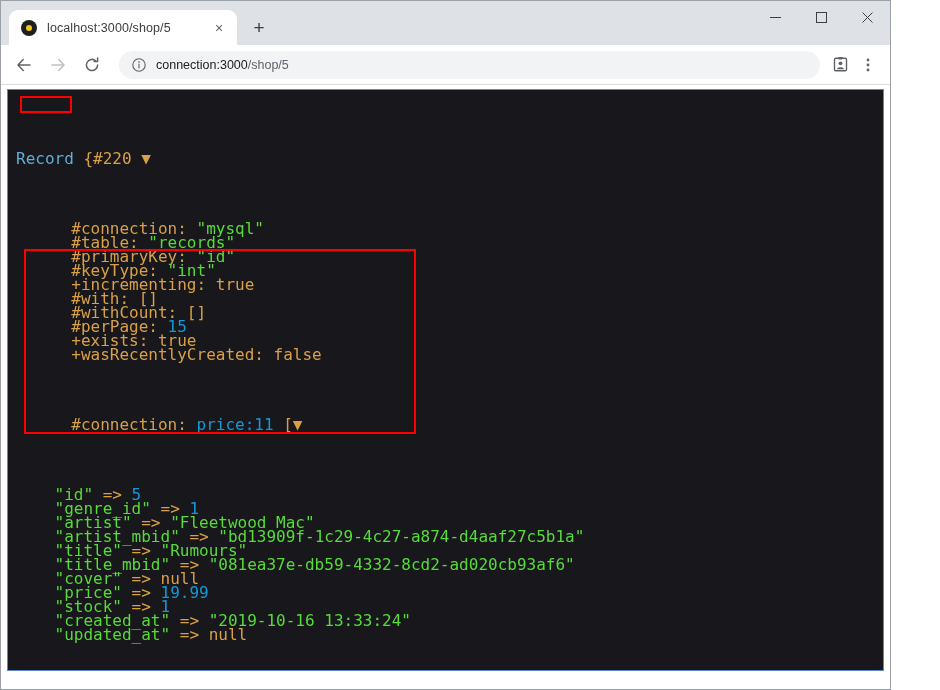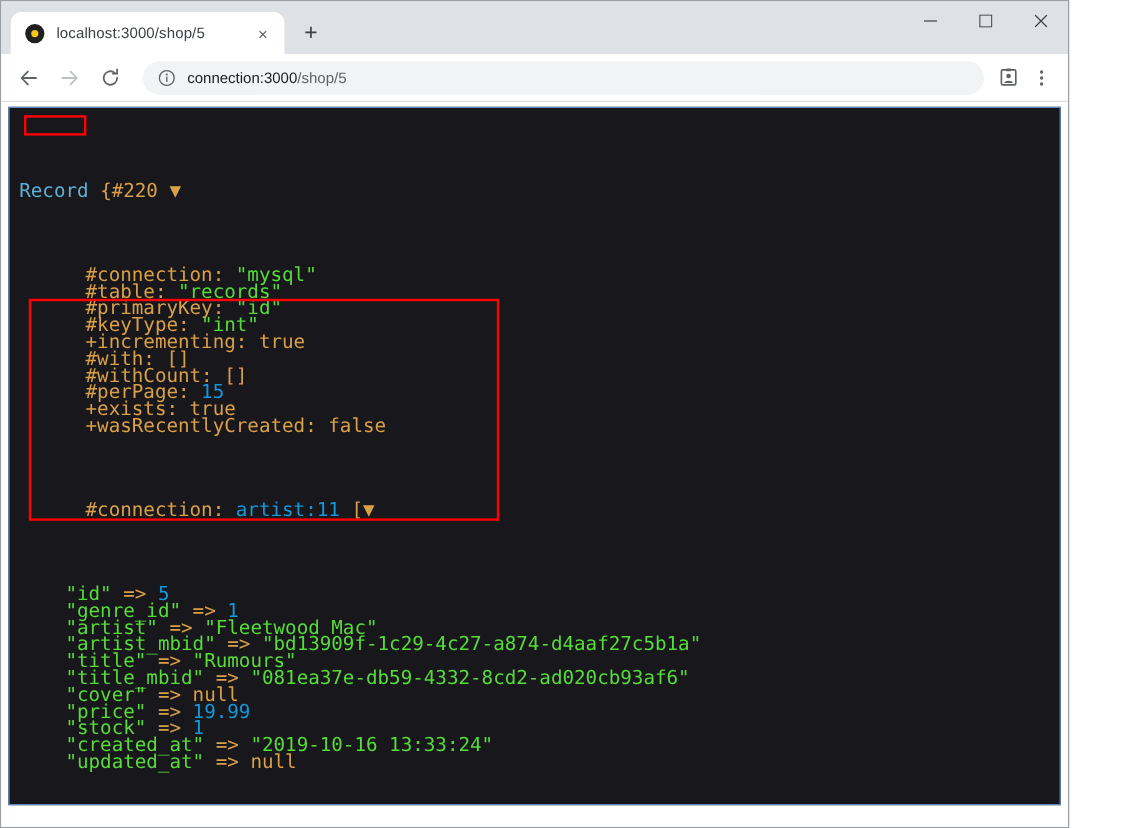--- a/index.html
+++ b/index.html
@@ -285,21 +285,21 @@
 
     <div class="dump" id="dump-panel">
 
       
       <div class="dump-line"><span class="t-class">Record</span><span class="t-punct"> </span><span class="t-punct">{#220</span><span class="t-punct"> </span><span class="t-toggle">▼</span></div>
 
       
       <div id="props-before"><div class="dump-line">  <span class="t-prop">#connection</span><span class="t-punct">: </span><span class="t-str">"mysql"</span></div><div class="dump-line">  <span class="t-prop">#table</span><span class="t-punct">: </span><span class="t-str">"records"</span></div><div class="dump-line">  <span class="t-prop">#primaryKey</span><span class="t-punct">: </span><span class="t-str">"id"</span></div><div class="dump-line">  <span class="t-prop">#keyType</span><span class="t-punct">: </span><span class="t-str">"int"</span></div><div class="dump-line">  <span class="t-prop">+incrementing</span><span class="t-punct">: </span><span class="t-const">true</span></div><div class="dump-line">  <span class="t-prop">#with</span><span class="t-punct">: </span><span class="t-punct">[]</span></div><div class="dump-line">  <span class="t-prop">#withCount</span><span class="t-punct">: </span><span class="t-punct">[]</span></div><div class="dump-line">  <span class="t-prop">#perPage</span><span class="t-punct">: </span><span class="t-num">15</span></div><div class="dump-line">  <span class="t-prop">+exists</span><span class="t-punct">: </span><span class="t-const">true</span></div><div class="dump-line">  <span class="t-prop">+wasRecentlyCreated</span><span class="t-punct">: </span><span class="t-const">false</span></div></div>
 
       
-      <div class="dump-line">  <span class="t-prop"><span>#</span><span>connection</span></span><span class="t-punct">: </span><span class="t-type">artist:11</span><span class="t-punct"> </span><span class="t-punct">[</span><span class="t-toggle">▼</span></div>
+      <div class="dump-line">  <span class="t-prop"><span>#</span><span>connection</span></span><span class="t-punct">: </span><span class="t-type">price:11</span><span class="t-punct"> </span><span class="t-punct">[</span><span class="t-toggle">▼</span></div>
 
       
       <div id="attr-rows"><div class="dump-line">    <span class="t-str">"id"</span><span class="t-arrow"> =&gt; </span><span class="t-num">5</span></div><div class="dump-line">    <span class="t-str">"genre_id"</span><span class="t-arrow"> =&gt; </span><span class="t-num">1</span></div><div class="dump-line">    <span class="t-str">"artist"</span><span class="t-arrow"> =&gt; </span><span class="t-str">"Fleetwood Mac"</span></div><div class="dump-line">    <span class="t-str">"artist_mbid"</span><span class="t-arrow"> =&gt; </span><span class="t-str">"bd13909f-1c29-4c27-a874-d4aaf27c5b1a"</span></div><div class="dump-line">    <span class="t-str">"title"</span><span class="t-arrow"> =&gt; </span><span class="t-str">"Rumours"</span></div><div class="dump-line">    <span class="t-str">"title_mbid"</span><span class="t-arrow"> =&gt; </span><span class="t-str">"081ea37e-db59-4332-8cd2-ad020cb93af6"</span></div><div class="dump-line">    <span class="t-str">"cover"</span><span class="t-arrow"> =&gt; </span><span class="t-const">null</span></div><div class="dump-line">    <span class="t-str">"price"</span><span class="t-arrow"> =&gt; </span><span class="t-num">19.99</span></div><div class="dump-line">    <span class="t-str">"stock"</span><span class="t-arrow"> =&gt; </span><span class="t-num">1</span></div><div class="dump-line">    <span class="t-str">"created_at"</span><span class="t-arrow"> =&gt; </span><span class="t-str">"2019-10-16 13:33:24"</span></div><div class="dump-line">    <span class="t-str">"updated_at"</span><span class="t-arrow"> =&gt; </span><span class="t-const">null</span></div></div>
 
       
       
 
       
       
 

